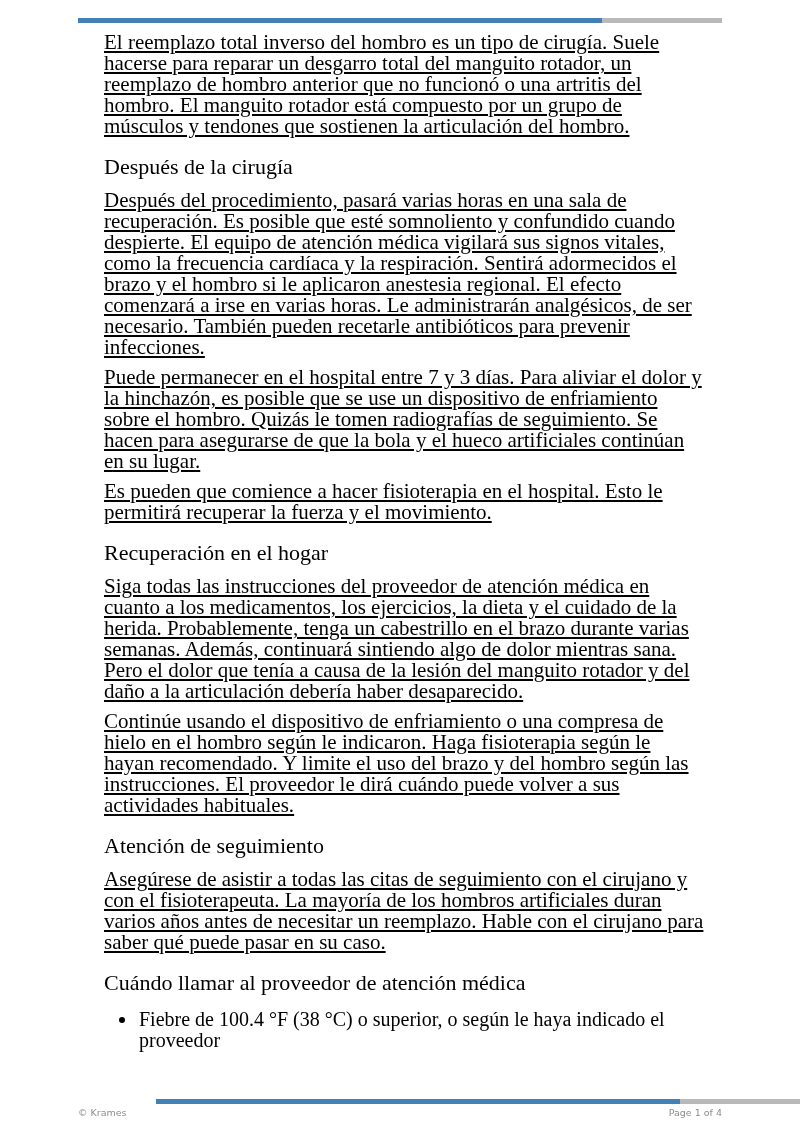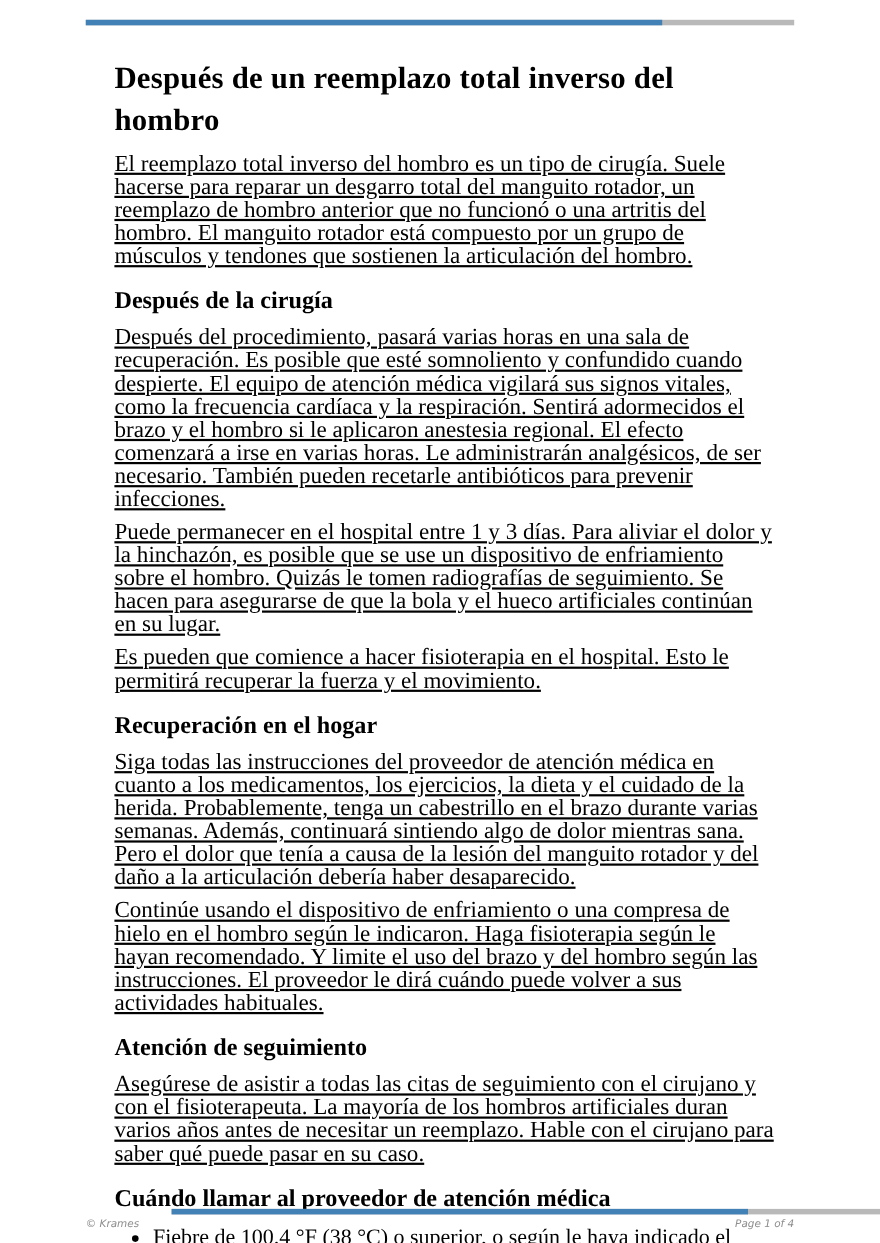--- a/index.html
+++ b/index.html
@@ -41,21 +41,21 @@
     margin: 30px 0 6px 0;
     font-size: 28px;
     line-height: 38px;
     font-weight: bold;
     letter-spacing: 0.2px;
   }
   h2 {
     margin: 16px 0 4px 0;
     font-size: 22px;
     line-height: 28px;
-    font-weight: bold;
+    font-weight: normal;
   }
   p {
     margin: 9px 0 0 0;
     font-size: 21px;
     line-height: 21px;
     text-decoration: underline;
   }
   ul {
     margin: 12px 0 0 0;
     padding: 0 0 0 34px;
@@ -71,44 +71,42 @@
     position: absolute;
     left: 78px;
     bottom: 12px;
     width: 644px;
   }
   .footer-row {
     display: flex;
     justify-content: space-between;
     margin-top: 3px;
     font-family: "DejaVu Sans", "Liberation Sans", sans-serif;
-    font-style: italic;
     font-size: 9.5px;
     color: #8d8d8d;
     align-items: center;
   }
 </style>
 </head>
 <body>
 
 <div class="page">
 
   <div class="rule top">
     <div class="rule-accent"></div>
   </div>
 
   <div class="content">
 
-    <h1>Después de un reemplazo total inverso del hombro</h1>
 
     <p>El reemplazo total inverso del hombro es un tipo de cirugía. Suele hacerse para reparar un desgarro total del manguito rotador, un reemplazo de hombro anterior que no funcionó o una artritis del hombro. El manguito rotador está compuesto por un grupo de músculos y tendones que sostienen la articulación del hombro.</p>
 
     <h2>Después de la cirugía</h2>
     <p>Después del procedimiento, pasará varias horas en una sala de recuperación. Es posible que esté somnoliento y confundido cuando despierte. El equipo de atención médica vigilará sus signos vitales, como la frecuencia cardíaca y la respiración. Sentirá adormecidos el brazo y el hombro si le aplicaron anestesia regional. El efecto comenzará a irse en varias horas. Le administrarán analgésicos, de ser necesario. También pueden recetarle antibióticos para prevenir infecciones.</p>
-    <p>Puede permanecer en el hospital entre 1 y 3 días. Para aliviar el dolor y la hinchazón, es posible que se use un dispositivo de enfriamiento sobre el hombro. Quizás le tomen radiografías de seguimiento. Se hacen para asegurarse de que la bola y el hueco artificiales continúan en su lugar.</p>
+    <p>Puede permanecer en el hospital entre 7 y 3 días. Para aliviar el dolor y la hinchazón, es posible que se use un dispositivo de enfriamiento sobre el hombro. Quizás le tomen radiografías de seguimiento. Se hacen para asegurarse de que la bola y el hueco artificiales continúan en su lugar.</p>
     <p>Es pueden que comience a hacer fisioterapia en el hospital. Esto le permitirá recuperar la fuerza y el movimiento.</p>
 
     <h2>Recuperación en el hogar</h2>
     <p>Siga todas las instrucciones del proveedor de atención médica en cuanto a los medicamentos, los ejercicios, la dieta y el cuidado de la herida. Probablemente, tenga un cabestrillo en el brazo durante varias semanas. Además, continuará sintiendo algo de dolor mientras sana. Pero el dolor que tenía a causa de la lesión del manguito rotador y del daño a la articulación debería haber desaparecido.</p>
     <p>Continúe usando el dispositivo de enfriamiento o una compresa de hielo en el hombro según le indicaron. Haga fisioterapia según le hayan recomendado. Y limite el uso del brazo y del hombro según las instrucciones. El proveedor le dirá cuándo puede volver a sus actividades habituales.</p>
 
     <h2>Atención de seguimiento</h2>
     <p>Asegúrese de asistir a todas las citas de seguimiento con el cirujano y con el fisioterapeuta. La mayoría de los hombros artificiales duran varios años antes de necesitar un reemplazo. Hable con el cirujano para saber qué puede pasar en su caso.</p>
 
     <h2>Cuándo llamar al proveedor de atención médica</h2>

